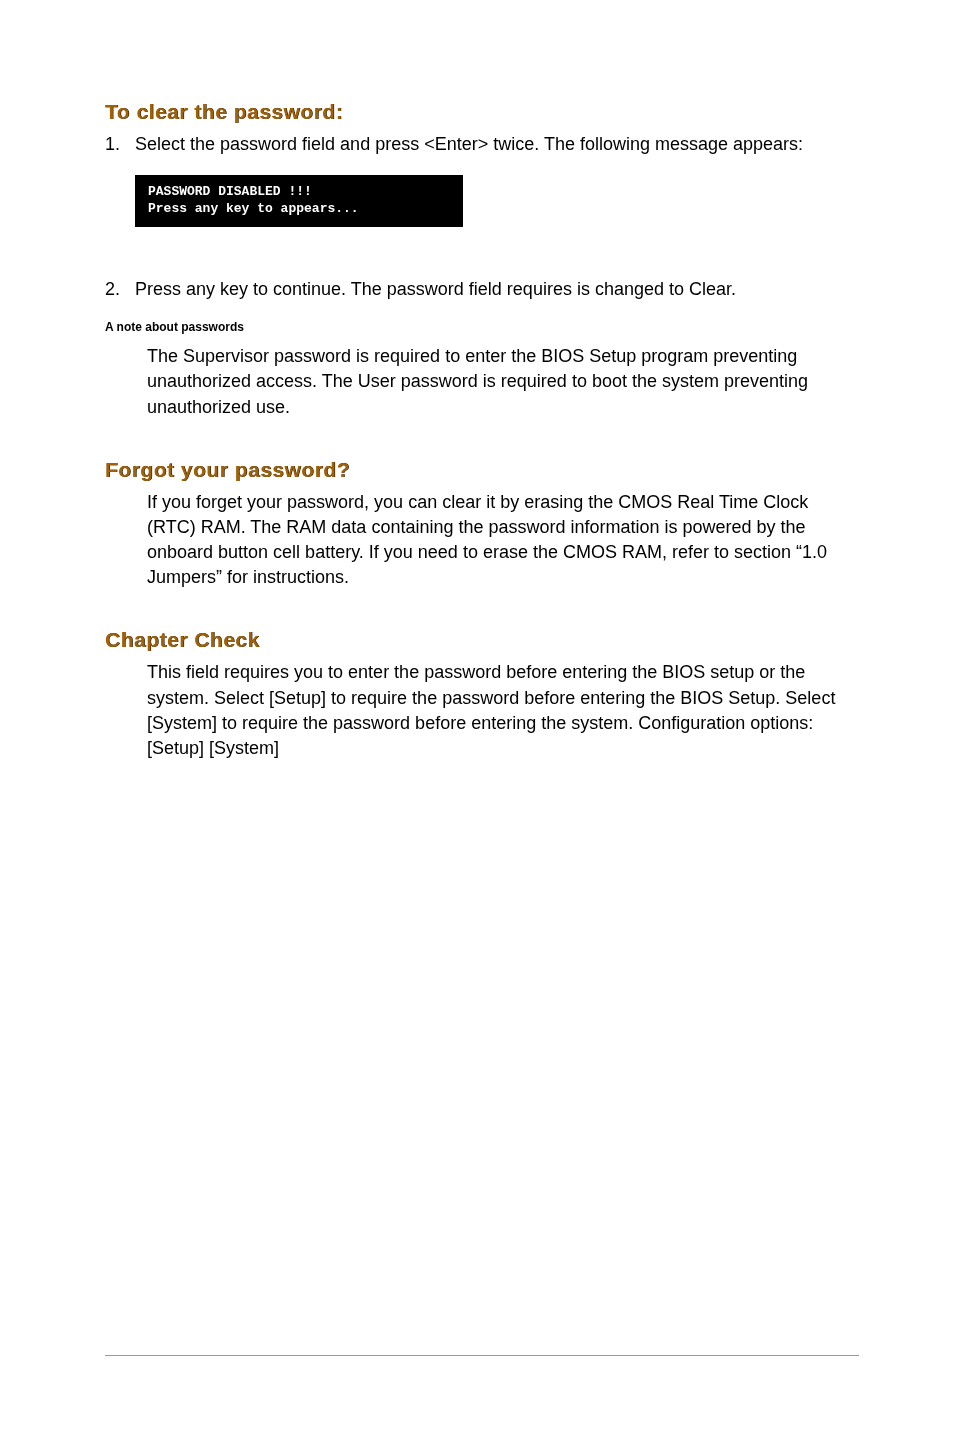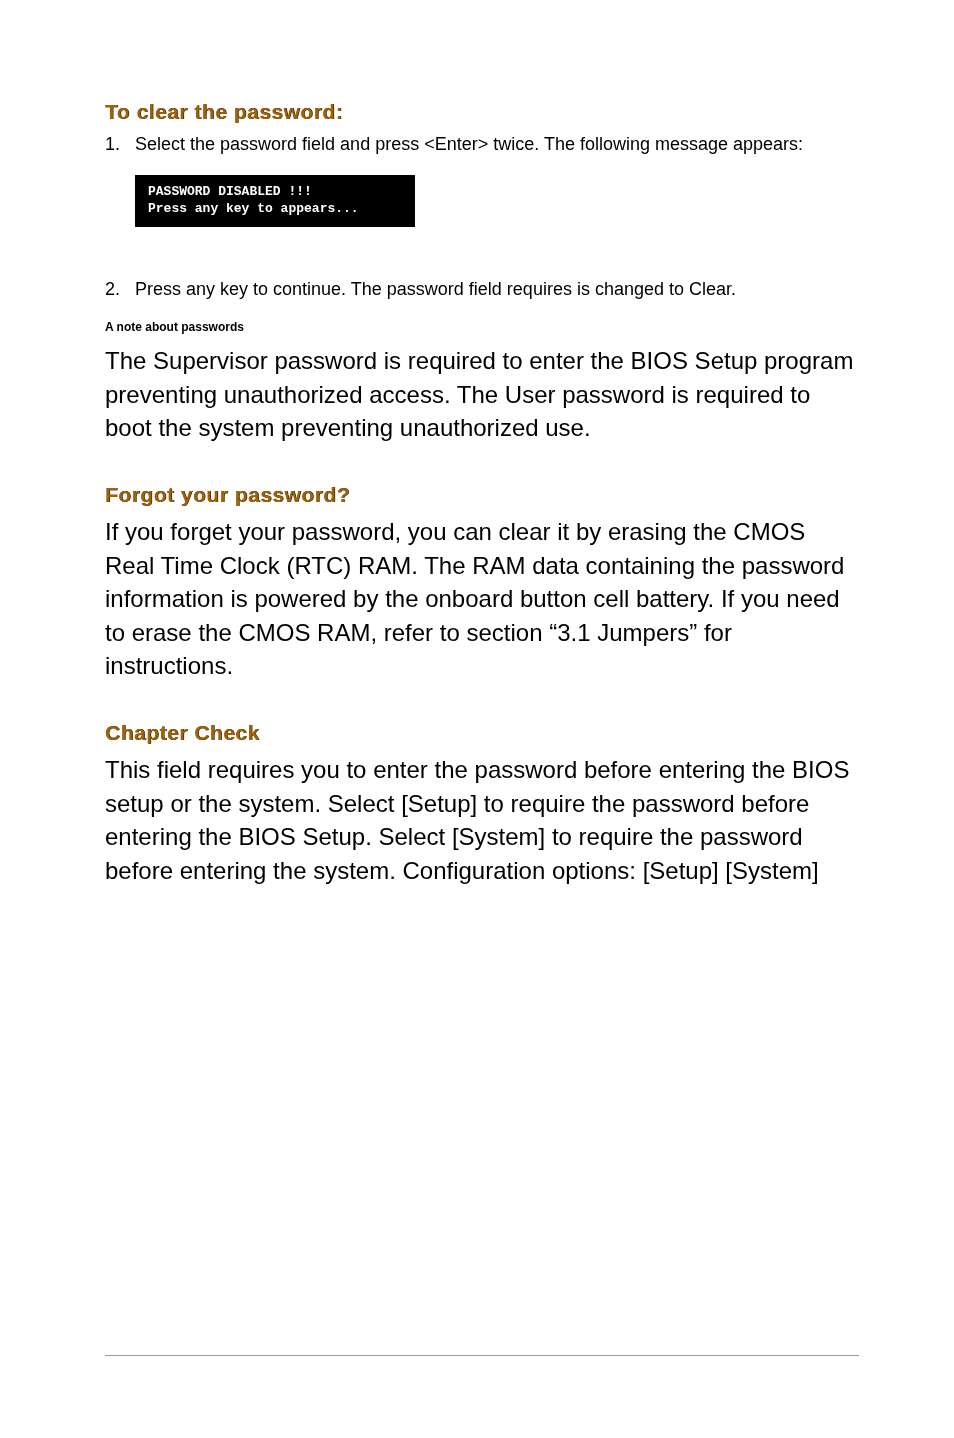--- a/index.html
+++ b/index.html
@@ -37,37 +37,38 @@
     .numbered-item .txt {
       flex: 1;
     }
     .code-box {
       margin-left: 30px;
       margin-top: 2px;
       margin-bottom: 50px;
       background: #000000;
       border: 3px double #000000;
       padding: 6px 10px;
-      width: 280px;
+      width: 328px;
       font-family: "Courier New", Courier, monospace;
       font-size: 13px;
       font-weight: bold;
       color: #ffffff;
       line-height: 1.3;
     }
     .sub-heading {
       font-weight: bold;
       font-size: 12px;
       margin-top: 14px;
       margin-bottom: 10px;
     }
     .paragraph {
-      font-size: 24px;
+      font-size: 18px;
       line-height: 1.4;
       margin-bottom: 18px;
+      margin-left: 42px;
     }
     .section-block {
       margin-top: 38px;
     }
     .footer {
       position: absolute;
       bottom: 70px;
       left: 105px;
       right: 95px;
     }
@@ -102,21 +103,21 @@
     <div class="num">2.</div>
     <div class="txt">Press any key to continue. The password field requires is changed to Clear.</div>
   </div>
 
   <div class="sub-heading">A note about passwords</div>
   <div class="paragraph">The Supervisor password is required to enter the BIOS Setup program preventing unauthorized access. The User password is required to boot the system preventing unauthorized use.</div>
 </div>
 
 <div class="section-block">
   <h2 class="section-heading">Forgot your password?</h2>
-  <div class="paragraph">If you forget your password, you can clear it by erasing the CMOS Real Time Clock (RTC) RAM. The RAM data containing the password information is powered by the onboard button cell battery. If you need to erase the CMOS RAM, refer to section “3.1 Jumpers” for instructions.</div>
+  <div class="paragraph">If you forget your password, you can clear it by erasing the CMOS Real Time Clock (RTC) RAM. The RAM data containing the password information is powered by the onboard button cell battery. If you need to erase the CMOS RAM, refer to section “1.0 Jumpers” for instructions.</div>
 </div>
 
 <div class="section-block">
   <h2 class="section-heading">Chapter Check</h2>
   <div class="paragraph">This field requires you to enter the password before entering the BIOS setup or the system. Select [Setup] to require the password before entering the BIOS Setup. Select [System] to require the password before entering the system. Configuration options: [Setup] [System]</div>
 </div>
 
 <div class="footer">
   <div class="footer-line"></div>
 </div>

